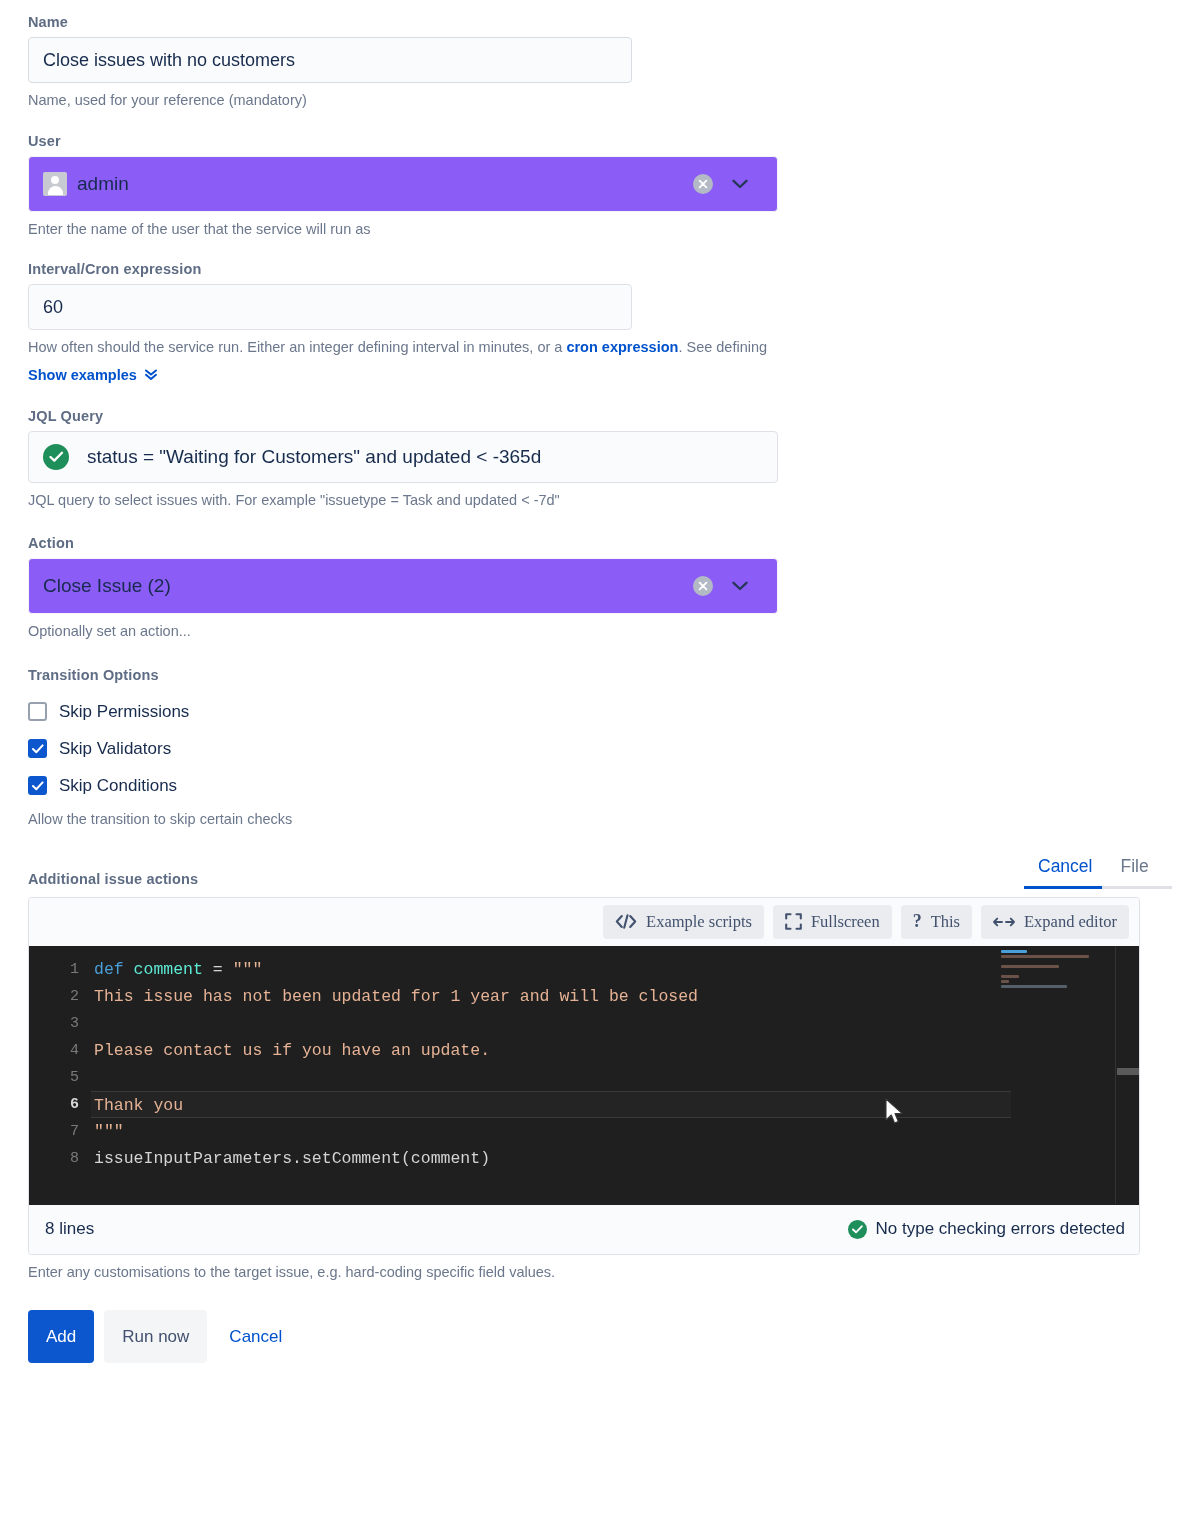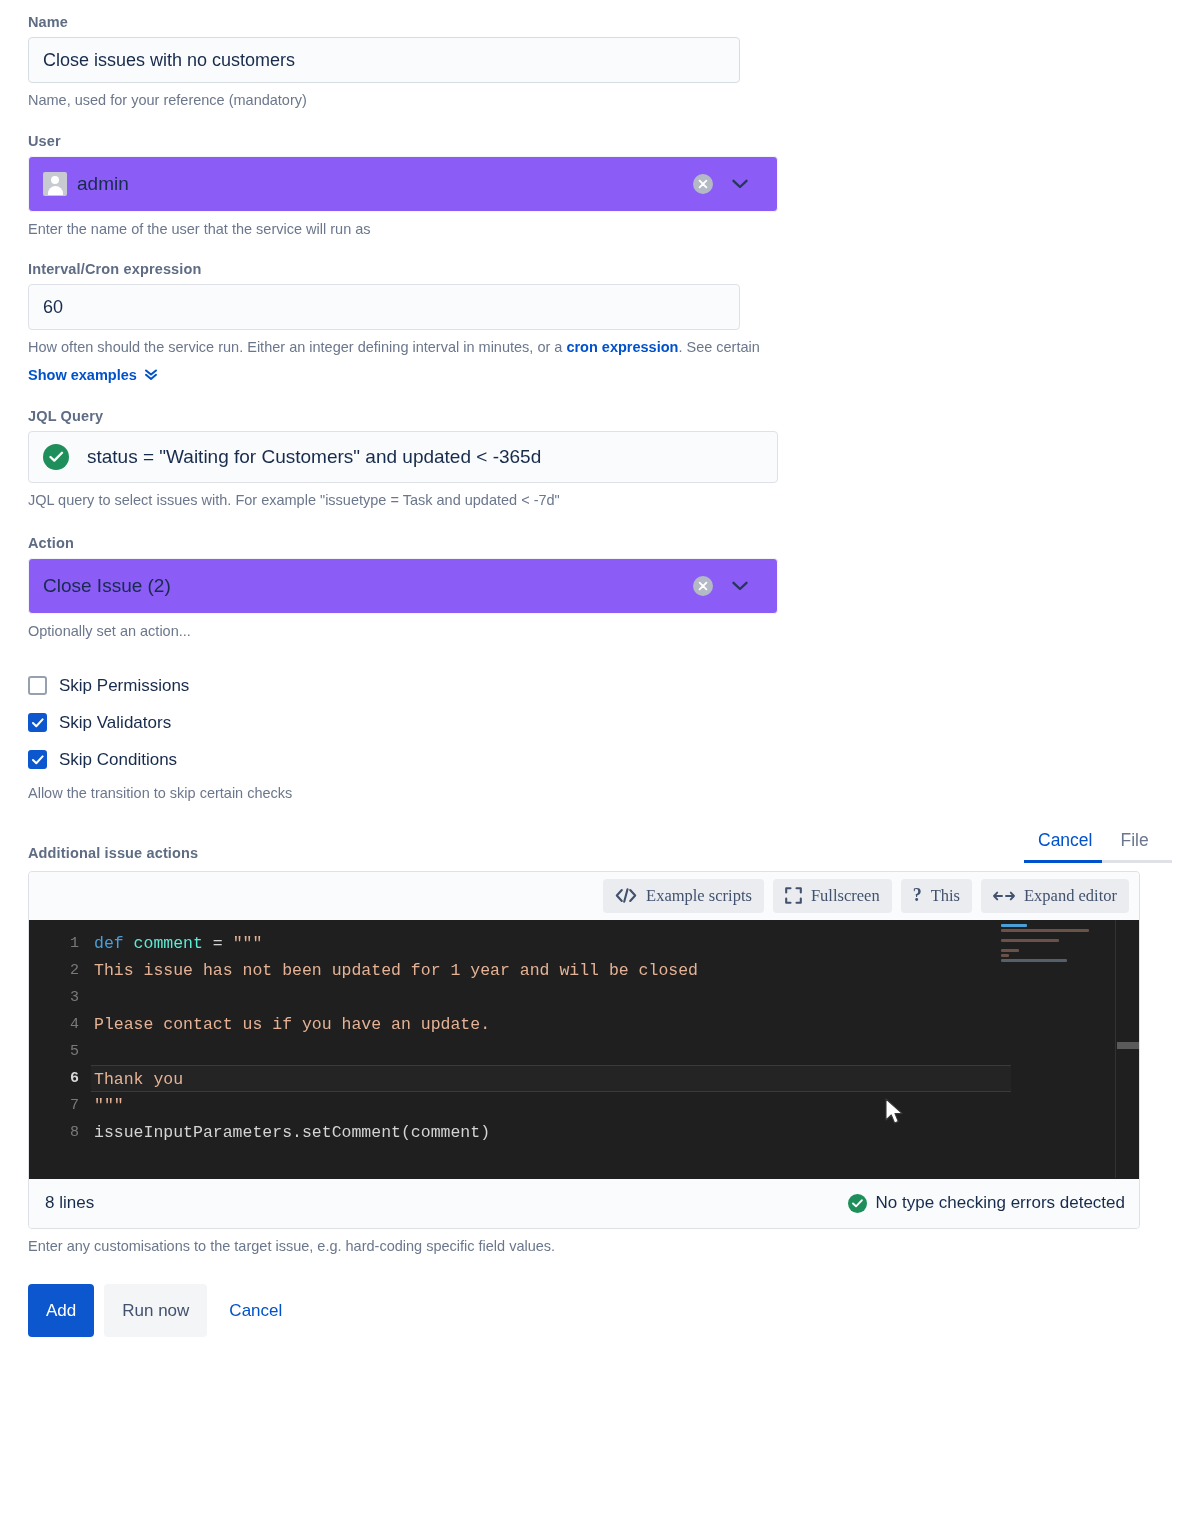--- a/index.html
+++ b/index.html
@@ -31,21 +31,21 @@
   }
   .field-desc {
     font-size: 14.5px;
     color: #6B778C;
     margin: 8px 0 0 0;
     line-height: 1.35;
   }
   .field-block { margin-bottom: 22px; }
 
   .text-input {
-    width: 712px;
+    width: 604px;
     height: 46px;
     border: 1.6px solid #DFE1E6;
     border-radius: 4px;
     background: #FAFBFC;
     font-size: 18px;
     color: #172B4D;
     padding: 0 14px;
     font-family: "Liberation Sans", sans-serif;
     display: flex;
     align-items: center;
@@ -404,21 +404,21 @@
     </div>
     <div class="field-desc">Enter the name of the user that the service will run as</div>
   </div>
 
   <div class="field-block">
     <div class="field-label">Interval/Cron expression</div>
     <div class="text-input">
       <span>60</span>
     </div>
     <div class="field-desc">
-      <span>How often should the service run. Either an integer defining interval in minutes, or a </span><a class="link-strong">cron expression</a><span>. See certain</span>
+      <span>How often should the service run. Either an integer defining interval in minutes, or a </span><a class="link-strong">cron expression</a><span>. See defining</span>
     </div>
     <div class="show-examples">
       <span>Show examples</span>
       <span>
         <svg width="14" height="14" viewBox="0 0 14 14" aria-hidden="true">
           <path d="M2 3.5 L7 7.6 L12 3.5" stroke="#0052CC" stroke-width="2" fill="none" stroke-linecap="round" stroke-linejoin="round"></path>
           <path d="M2 7.8 L7 11.9 L12 7.8" stroke="#0052CC" stroke-width="2" fill="none" stroke-linecap="round" stroke-linejoin="round"></path>
         </svg>
       </span>
     </div>
@@ -449,20 +449,21 @@
       <span class="chevron-icon">
         <svg width="16" height="10" viewBox="0 0 16 10" aria-hidden="true">
           <path d="M1.5 1.8 L8 8 L14.5 1.8" stroke="#253858" stroke-width="2.3" fill="none" stroke-linecap="round" stroke-linejoin="round"></path>
         </svg>
       </span>
     </div>
     <div class="field-desc">Optionally set an action...</div>
   </div>
 
   <div class="field-block" style="margin-top:26px">
+    <div class="field-label" style="margin-bottom:10px">Transition Options</div>
 
     <div class="check-row">
       <span class="cb"></span>
       <span class="check-label">Skip Permissions</span>
     </div>
     <div class="check-row">
       <span class="cb checked">
         <svg width="12" height="10" viewBox="0 0 12 10" aria-hidden="true">
           <path d="M1 5 L4.3 8.2 L10.6 1.4" stroke="#fff" stroke-width="2" fill="none" stroke-linecap="round" stroke-linejoin="round"></path>
         </svg>

